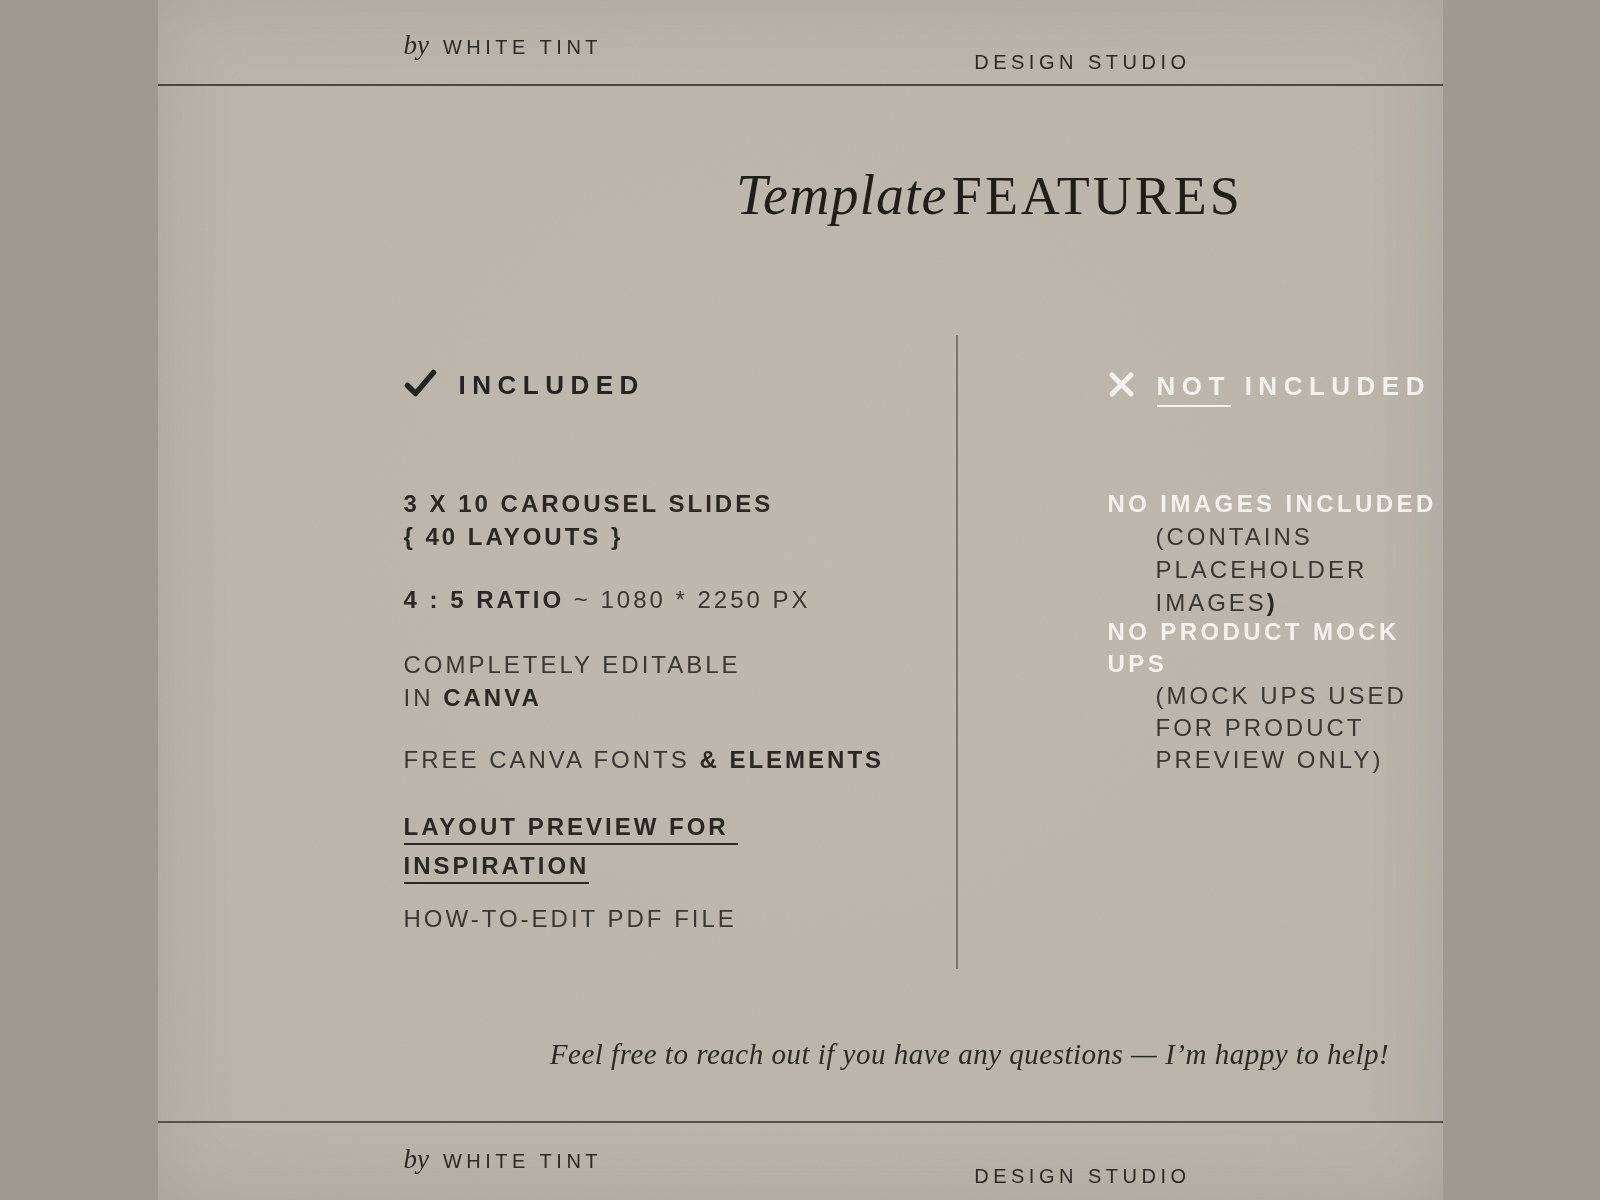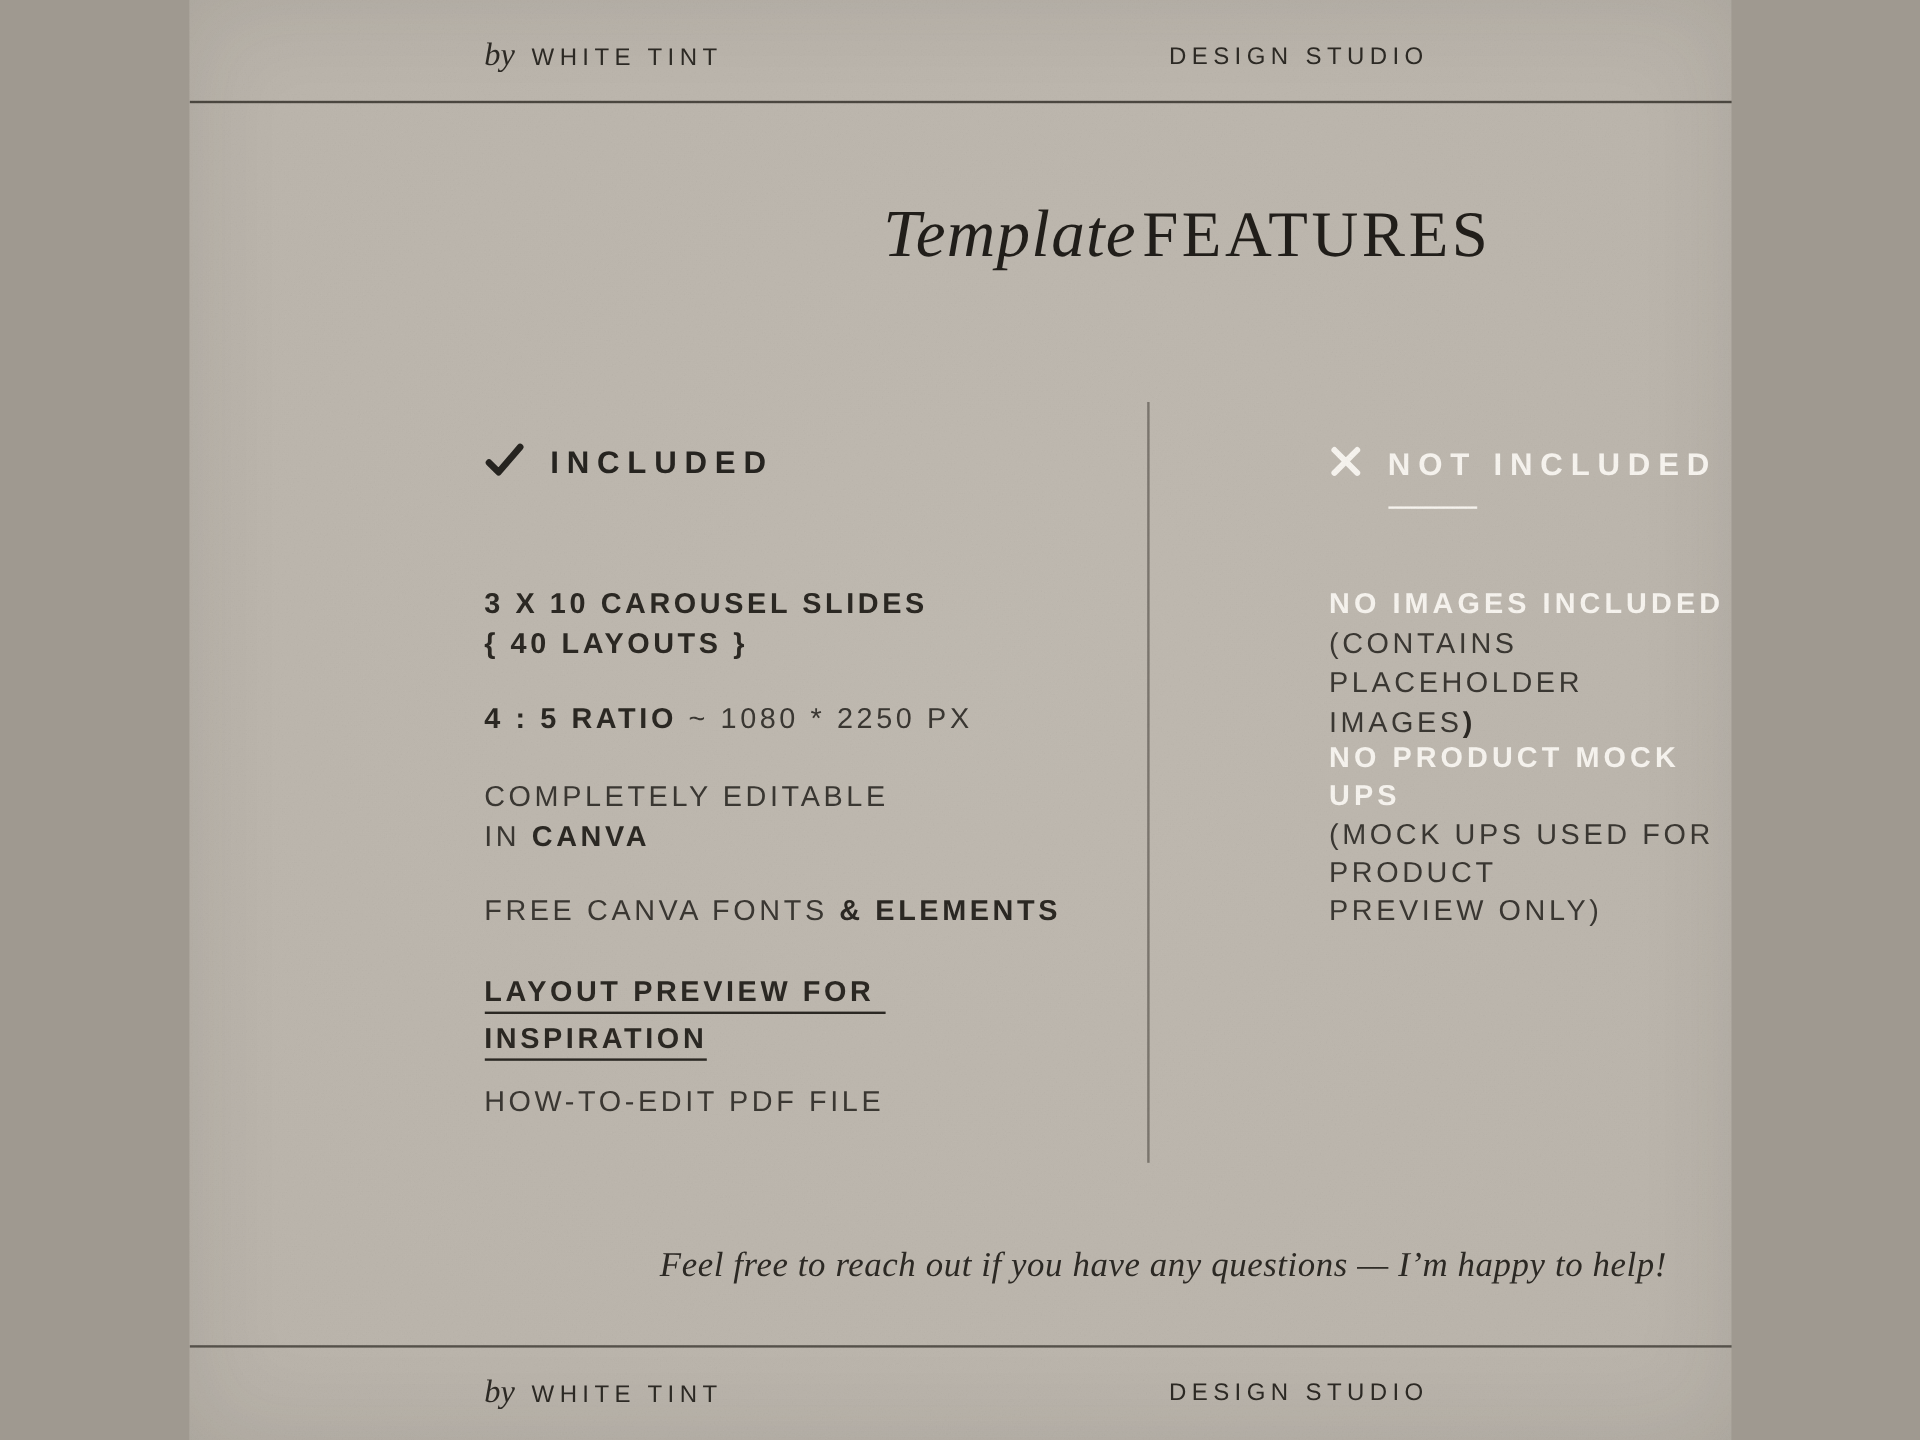--- a/index.html
+++ b/index.html
@@ -12,49 +12,49 @@
     font-family:"Liberation Sans", sans-serif;
     color:#33302b;
     overflow:hidden;
   }
   .abs{position:absolute;}
 
   
   .byline{display:flex;align-items:baseline;gap:14px;}
   .byline .by{font-family:"Liberation Serif", serif;font-style:italic;font-size:27px;color:#2c2924;}
   .brand{font-size:20px;letter-spacing:4.5px;color:#2c2924;}
-  .studio{font-size:20px;letter-spacing:4.5px;color:#2c2924;}
+  .studio{font-size:20px;letter-spacing:4.5px;color:#2c2924;margin-top:15px;}
   .rule{position:absolute;left:0;width:1600px;background:#4b4740;}
   .rule.top{top:84px;height:1.5px;}
   .rule.bottom{top:1121px;height:2px;background:#56524b;}
 
   
   .title{left:0;top:163px;width:1600px;text-align:center;color:#211e1a;line-height:64px;white-space:nowrap;padding-left:32px;}
   .title .script{font-family:"Liberation Serif", serif;font-style:italic;font-size:56px;letter-spacing:1px;}
   .title .caps{font-family:"Liberation Serif", serif;font-size:54px;letter-spacing:3px;}
 
   
   .divider{left:798px;top:335px;width:2px;height:634px;background:#7b766e;}
 
   
   .sec-head{display:flex;align-items:center;gap:22px;}
   .sec-head .label{font-size:26px;font-weight:700;letter-spacing:6.5px;}
   .head-included{left:246px;top:368px;color:#262420;}
   .head-not{left:950px;top:371px;color:#f7f4ef;}
   .head-not .label{color:#f7f4ef;}
-  .u-white{border-bottom:2.5px solid #f7f4ef;padding-bottom:20px;}
+  .u-white{border-bottom:2.5px solid #f7f4ef;padding-bottom:4px;}
 
   
   .item{font-size:24px;line-height:33px;letter-spacing:3px;color:#3a3732;}
   .left-col{left:246px;}
   .right-col{left:950px;}
   .b{font-weight:700;color:#2b2823;}
   .w{font-weight:700;color:#f7f4ef;letter-spacing:3.4px;}
   .u-dark{border-bottom:2.5px solid #2b2823;padding-bottom:3px;}
-  .note-text{color:#3a3732;}
+  .note-text{color:#3a3732;margin-left:48px;}
 
   
   .bottom-note{left:12px;top:1038px;width:1600px;text-align:center;
     font-family:"Liberation Serif", serif;font-style:italic;font-size:29px;color:#2c2924;letter-spacing:.5px;}
 
   .fbyline{left:246px;top:1144px;}
   .fstudio{top:1150px;right:252px;}
   .hstudio{top:36px;right:252px;}
   .hbyline{left:246px;top:30px;}
 

